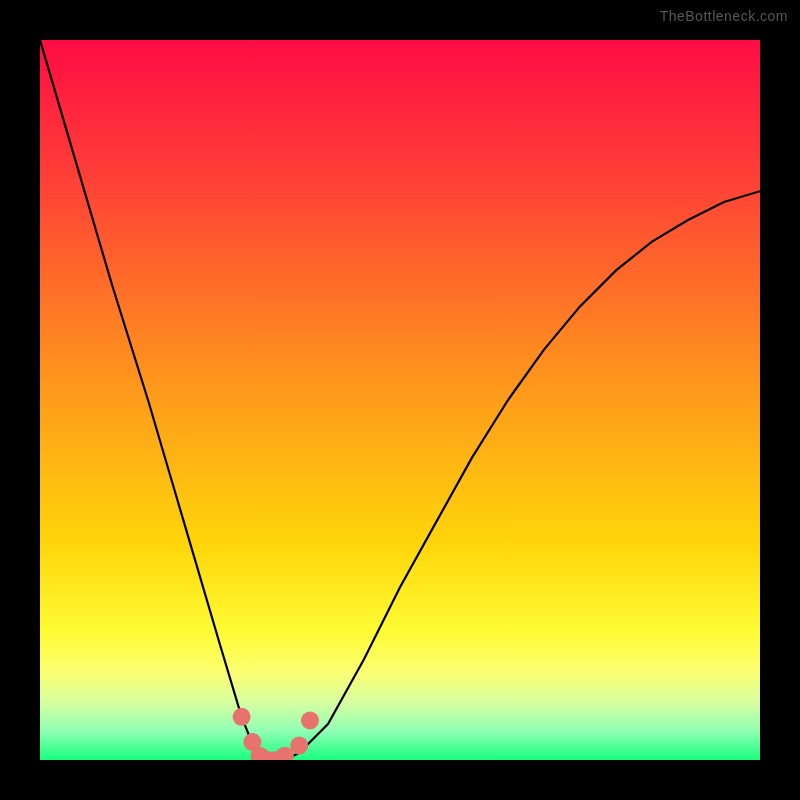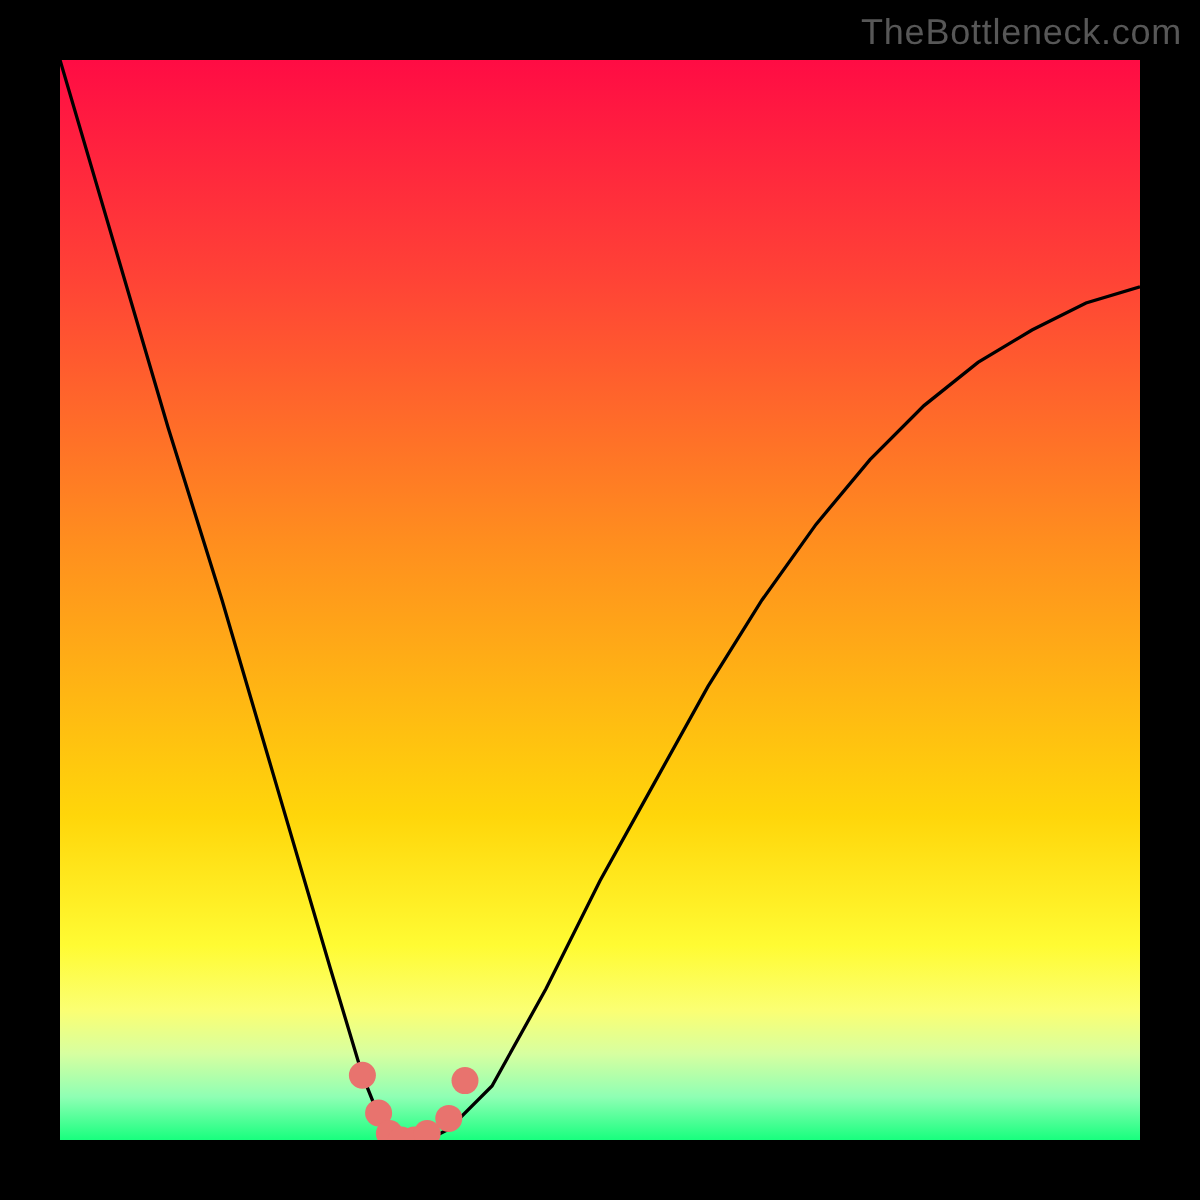--- a/index.html
+++ b/index.html
@@ -16,21 +16,21 @@
     top: 40px;
     width: 720px;
     height: 720px;
     overflow: hidden;
   }
   .watermark {
     position: absolute;
     top: 8px;
     right: 12px;
     font-family: Arial, Helvetica, sans-serif;
-    font-size: 24px;
+    font-size: 14px;
     color: #575757;
     letter-spacing: 0.5px;
     font-weight: 500;
   }
 </style>
 </head>
 <body>
 
 <div class="plot-area">
   <svg id="chart-svg" width="720" height="720" viewBox="0 0 720 720" preserveAspectRatio="none">

